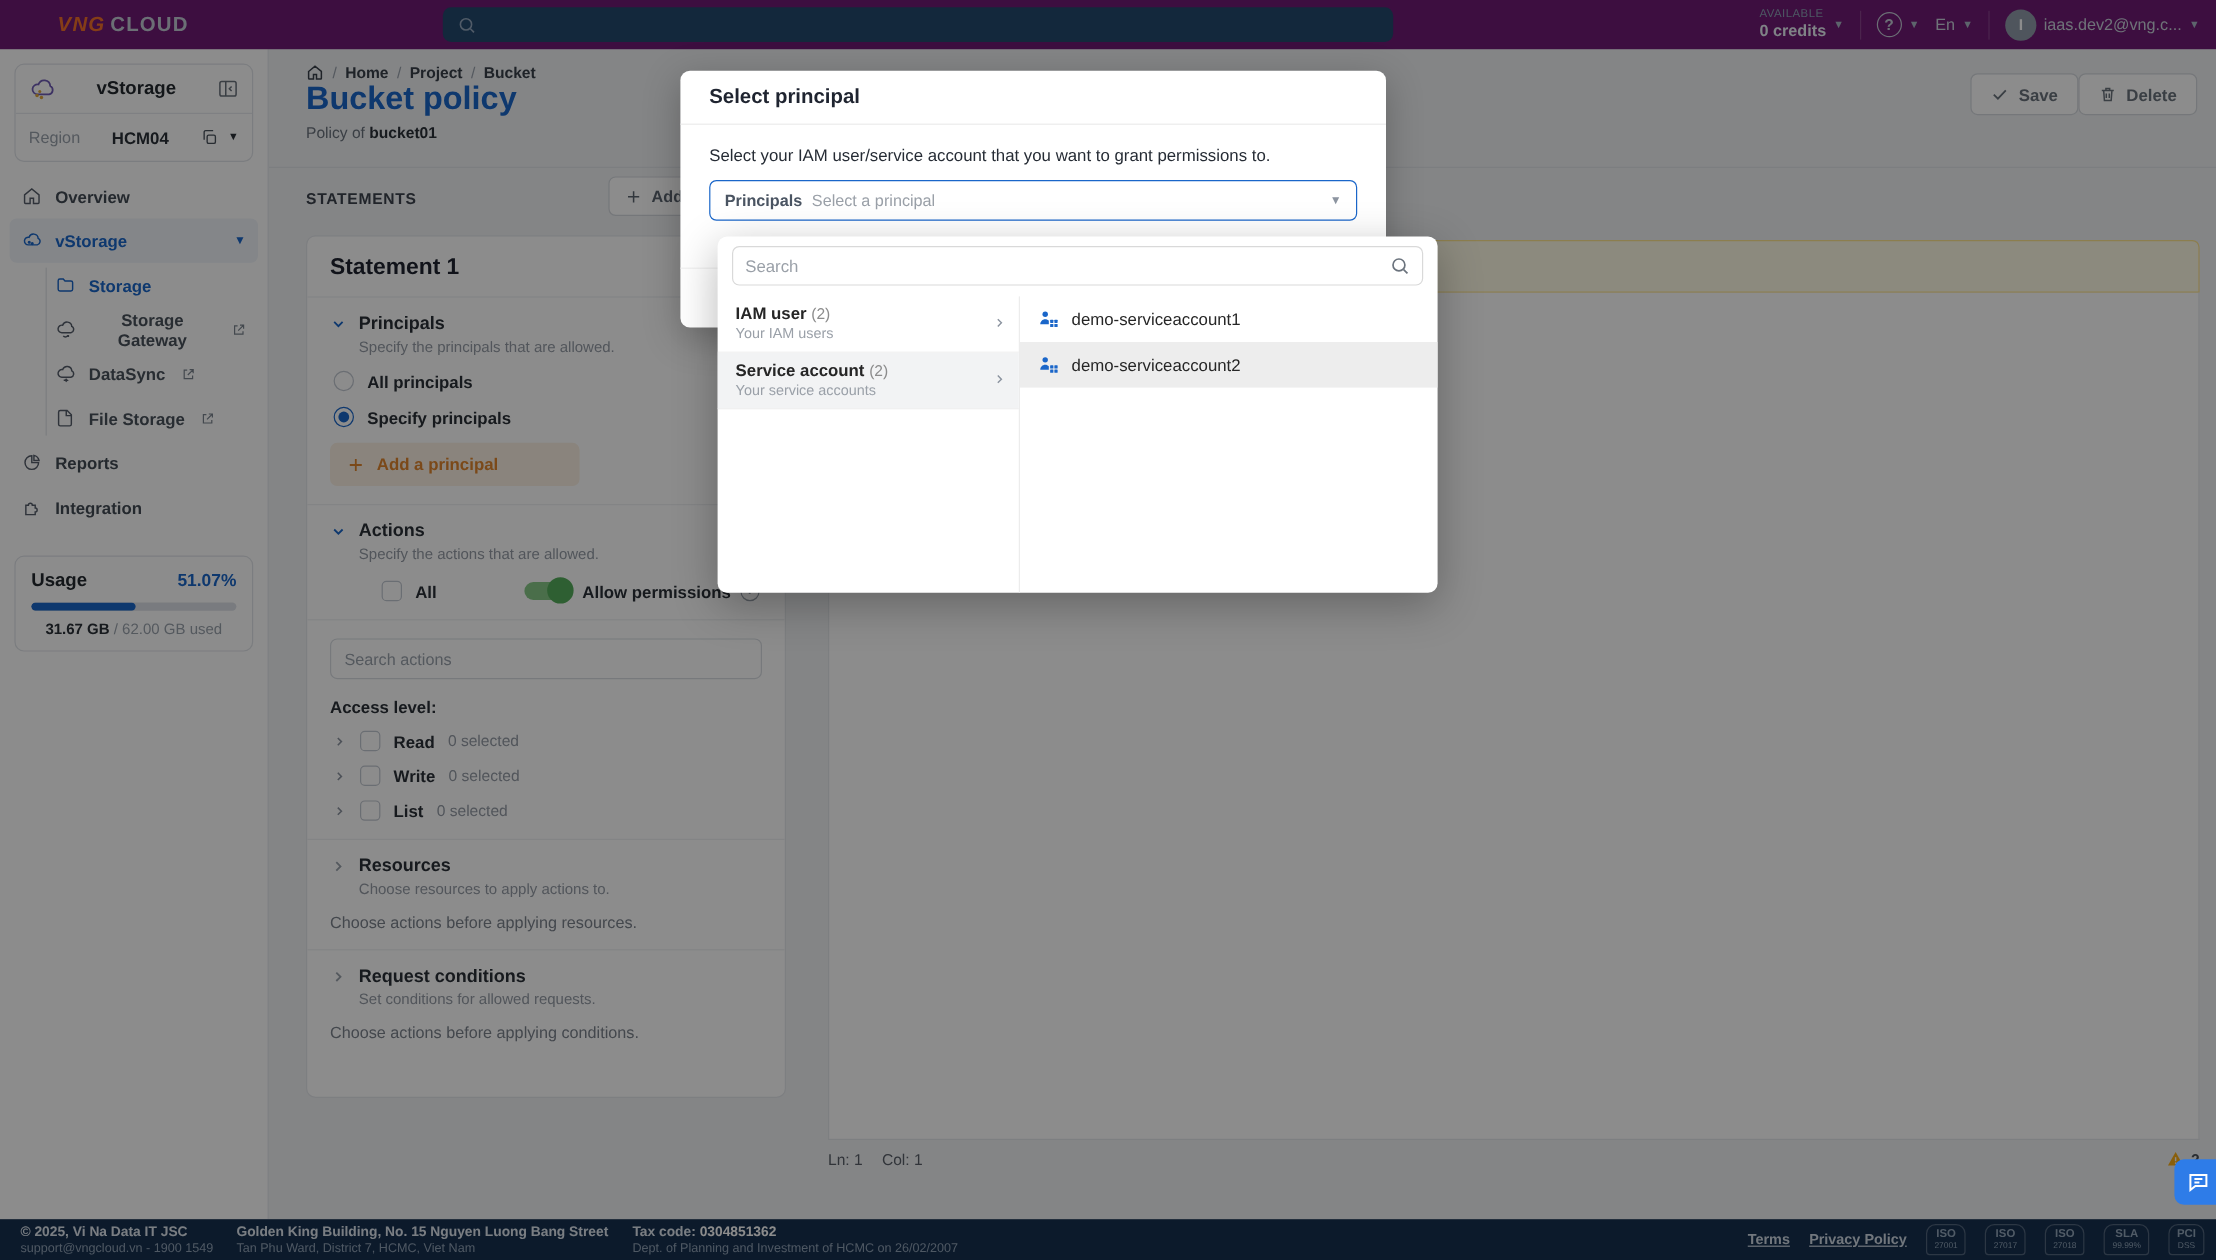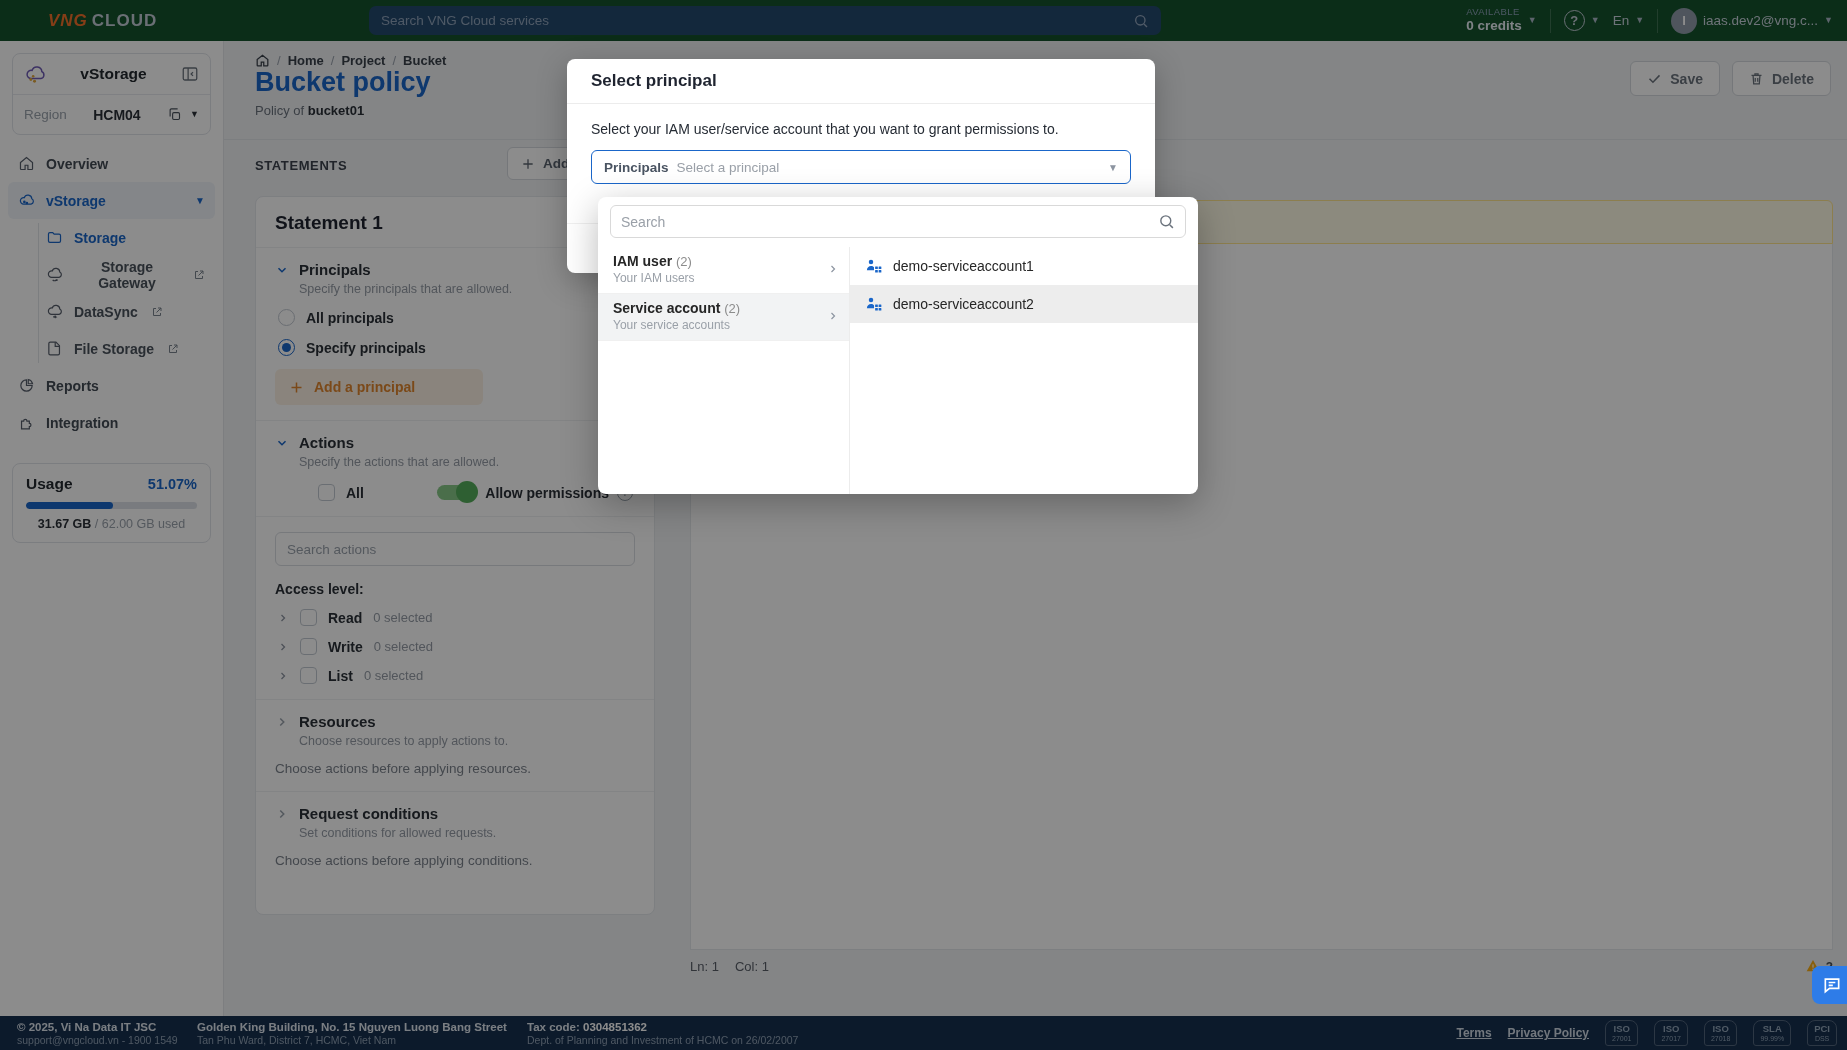--- a/index.html
+++ b/index.html
@@ -1,20 +1,20 @@
 <!DOCTYPE html>
 <html><head>
 <meta charset="utf-8">
 <style>
   * { margin:0; padding:0; box-sizing:border-box; }
   html,body { width:1847px; height:1050px; font-family:"Liberation Sans", sans-serif; background:#eef0f3; overflow:hidden; }
   .stage { position:relative; width:1847px; height:1050px; }
 
   
-  .navbar { position:absolute; top:0; left:0; right:0; height:41px; background:#14532d; display:flex; align-items:center; z-index:10; }
+  .navbar { position:absolute; top:0; left:0; right:0; height:41px; background:#701a75; display:flex; align-items:center; z-index:10; }
   .logo { position:absolute; left:48px; top:0; height:41px; display:flex; align-items:center; font-size:17px; font-weight:bold; letter-spacing:1px; }
   .logo .vng { color:#f3702a; font-style:italic; margin-right:4px; }
   .logo .cloud { color:#c3cbd6; }
   .nav-search { position:absolute; left:369px; top:6px; width:792px; height:29px; background:#24496e; border-radius:7px; display:flex; align-items:center; padding:0 12px; }
   .nav-search input { flex:1; background:transparent; border:none; outline:none; color:#cdd8e4; font-size:13.5px; font-family:inherit; }
   .nav-search input::placeholder { color:#8fa3ba; }
   .nav-right { position:absolute; right:14px; top:0; height:41px; display:flex; align-items:center; gap:13px; }
   .credits { display:flex; align-items:center; gap:6px; }
   .credits .col { display:flex; flex-direction:column; line-height:1.15; }
   .credits .avail { font-size:9.5px; color:#8ba0b5; letter-spacing:.4px; }
@@ -53,21 +53,21 @@
   .usage-sub { margin-top:8px; font-size:12.5px; color:#9aa2ac; }
   .usage-sub b { color:#2a3037; }
 
   
   .main { position:absolute; left:224px; top:41px; right:0; bottom:34px; background:#f0f2f5; z-index:4; }
   .breadcrumb { position:absolute; left:31px; top:12px; display:flex; align-items:center; gap:7px; font-size:13px; color:#39404a; font-weight:bold; }
   .breadcrumb .sep { color:#9aa2ac; font-weight:normal; }
   .page-title { position:absolute; left:31px; top:26px; font-size:27px; font-weight:bold; color:#1a66c9; }
   .page-subtitle { position:absolute; left:31px; top:62px; font-size:13px; color:#6b737d; }
   .page-subtitle b { color:#2a3037; }
-  .header-actions { position:absolute; right:16px; top:20px; display:flex; gap:12px; }
+  .header-actions { position:absolute; right:16px; top:20px; display:flex; gap:0; }
   .btn-outline { height:35px; display:inline-flex; align-items:center; gap:8px; padding:0 16px; background:#fff; border:1px solid #d5d9de; border-radius:6px; font-size:14px; font-weight:bold; color:#6b737d; }
   .header-divider { position:absolute; left:0; right:0; top:98px; border-top:1px solid #e2e5e9; }
   .statements-label { position:absolute; left:31px; top:117px; font-size:13px; font-weight:bold; letter-spacing:.6px; color:#3c434d; }
   .add-statement { position:absolute; left:283px; top:106px; height:33px; display:inline-flex; align-items:center; gap:8px; padding:0 13px; background:#fff; border:1px solid #d5d9de; border-radius:6px; font-size:13.5px; font-weight:bold; color:#5b6470; white-space:nowrap; }
 
   
   .card { position:absolute; left:31px; top:155px; width:400px; height:719px; background:#fff; border:1px solid #e4e7eb; border-radius:8px; overflow:hidden; }
   .card-head { padding:15px 19px 13px; font-size:19px; font-weight:bold; color:#1f2430; border-bottom:1px solid #eef0f2; }
   .sec { padding:13px 19px 15px; border-bottom:1px solid #eef0f2; }
   .sec:last-child { border-bottom:none; }
@@ -156,21 +156,20 @@
 <body>
 
 <div class="stage">
 
   <header class="navbar">
     <div class="logo">
       <span class="vng">VNG</span>
       <span class="cloud">CLOUD</span>
     </div>
     <div class="nav-search">
-      <input placeholder="Search VNG Cloud services" style="">
       <span>
         <svg width="16" height="16" viewBox="0 0 24 24" fill="none" stroke="#93a7bd" stroke-width="2">
             <circle cx="11" cy="11" r="7"></circle>
             <path d="M16.5 16.5L21 21"></path>
           </svg>
       </span>
     </div>
     <div class="nav-right">
       <div class="credits iconrow">
         <span class="col">

